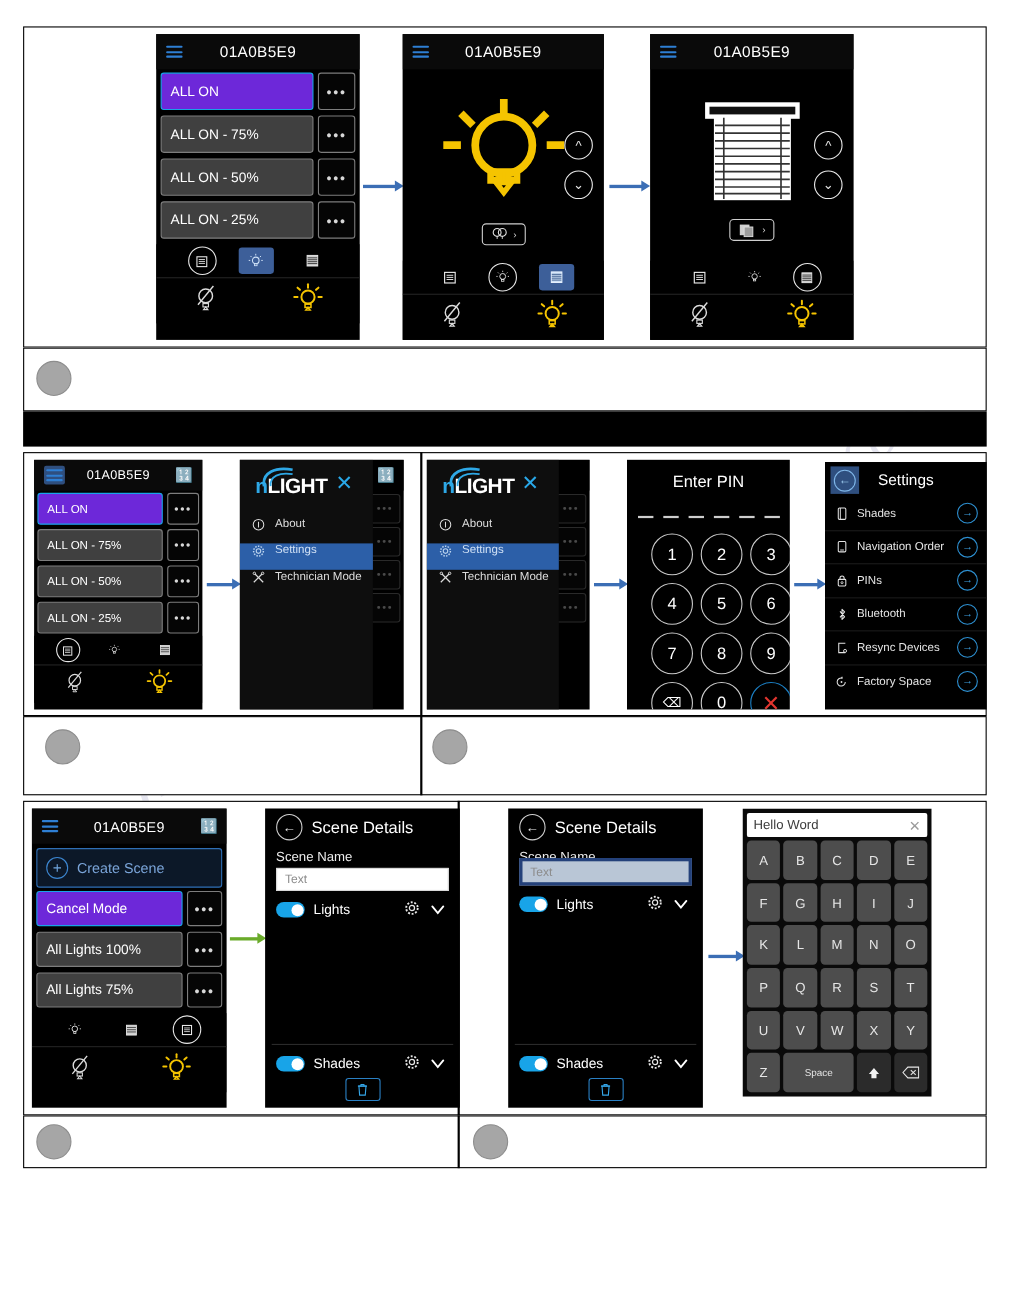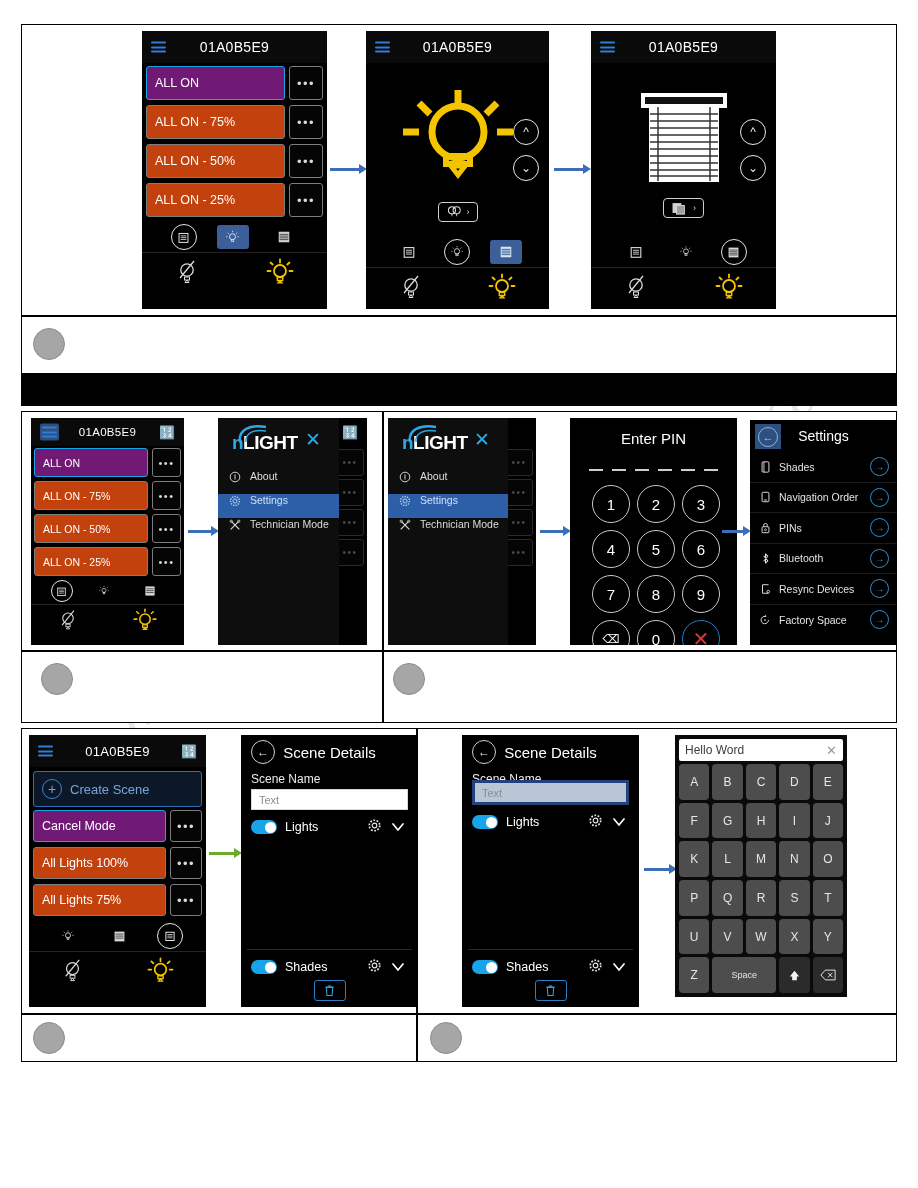--- a/index.html
+++ b/index.html
@@ -32,23 +32,23 @@
   .hamb i { display: block; height: 2px; background: #2e7fd4; border-radius: 1px; }
   .hamb.boxed { background: #2f4f7f; padding: 3px 2px; width: 19px; height: 17px; border-radius: 2px; }
   .bt { position: absolute; right: 8px; top: 50%; transform: translateY(-50%); color:#fff; font-size: 13px; }
 
   
   .scene-wrap { padding: 3px 4px 0 4px; }
   .scene-row { display: flex; gap: 4px; margin-bottom: 5px; }
   .scene-btn {
     flex: 1; height: 34px; border: 1px solid #7d7d7d; border-radius: 3px;
     display: flex; align-items: center; padding-left: 8px;
-    color: #fff; font-size: 12.5px; background: #c2410c;
+    color: #fff; font-size: 12.5px; background: #404040;
   }
-  .scene-btn.sel { background: #701a75; border-color: #18a4e8; color: #fff; }
+  .scene-btn.sel { background: #6d28d9; border-color: #18a4e8; color: #fff; }
   .dots {
     width: 34px; height: 34px; border: 1px solid #7d7d7d; border-radius: 3px;
     display: flex; align-items: center; justify-content: center;
     color: #d8d8d8; font-size: 13px; letter-spacing: 1.5px; background: #050505;
   }
   .create-scene {
     height: 36px; margin: 4px 4px 3px 4px; border: 1px solid #2f6fb5; border-radius: 3px;
     background: #0c1828; display: flex; align-items: center; padding-left: 8px; gap: 8px;
     color: #7aa4d8; font-size: 13px;
   }
@@ -651,21 +651,21 @@
               <circle cx="11.4" cy="2.6" r="1.3" fill="none" stroke="#dcdcdc" stroke-width="1"></circle>
             </svg>
         </span>
         <span>Technician Mode</span>
       </div>
     </div>
   </div>
 
   <div class="arrow" style="left:540px; top:530px; width:24px;"></div>
 
-  <div class="phone" style="left:570px; top:418px; width:167px; height:227px;">
+  <div class="phone" style="left:570px; top:418px; width:148px; height:227px;">
     <div class="pin-title">Enter PIN</div>
     <div class="pin-dashes">
       <i></i>
         <i></i>
       <i></i>
         <i></i>
       <i></i>
         <i></i>
     </div>
     <div class="keypad">

